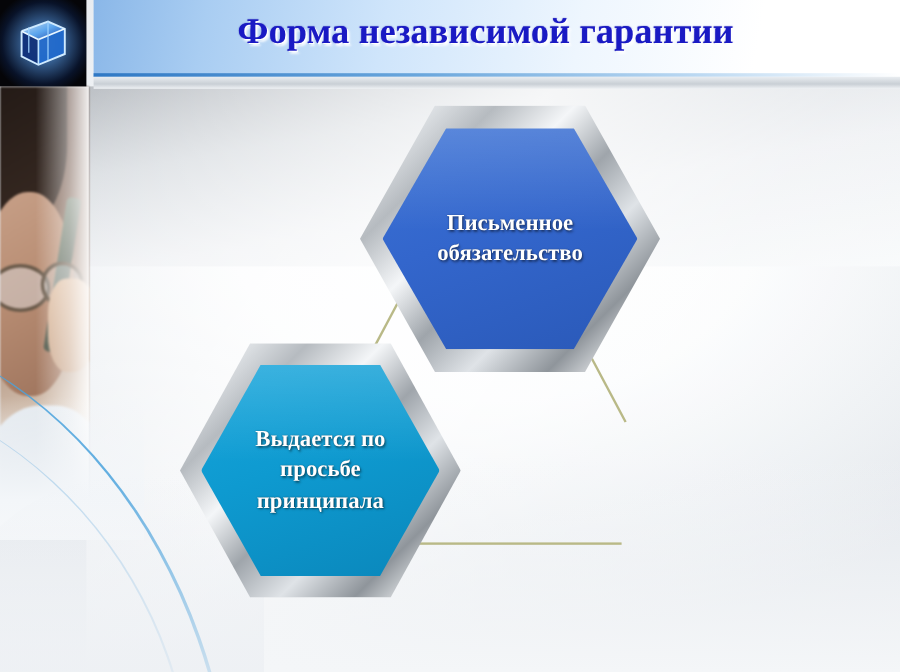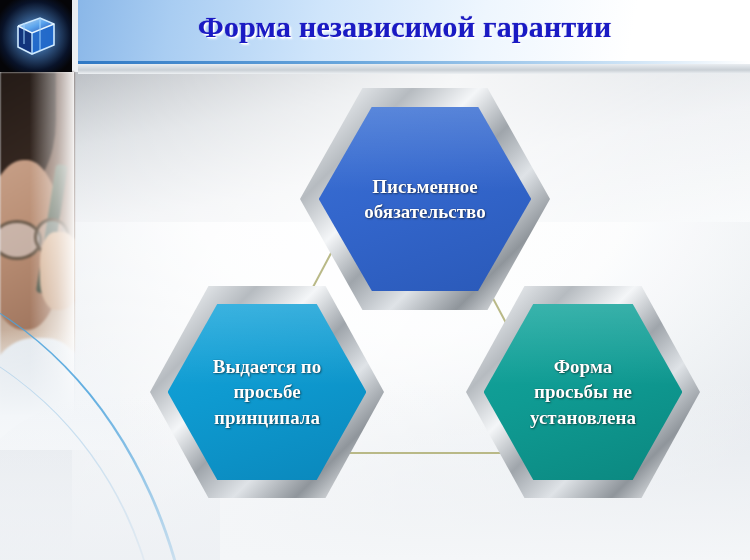--- a/index.html
+++ b/index.html
@@ -225,24 +225,14 @@
   <div class="hex-wrap" id="hex-top">
     <div class="hex-outer"></div>
     <div class="hex-inner" style="background:linear-gradient(160deg,#3b72d6 0%,#3366cc 45%,#2a59b8 100%);">
       <div class="hex-label">
         <span>Письменное</span><br>
         <span>обязательство</span>
       </div>
     </div>
   </div>
 
-  <div class="hex-wrap" id="hex-right">
-    <div class="hex-outer"></div>
-    <div class="hex-inner" style="background:linear-gradient(160deg,#14a79e 0%,#0f9b93 45%,#0b877f 100%);">
-      <div class="hex-label">
-        <span>Форма</span><br>
-        <span>просьбы не</span><br>
-        <span>установлена</span>
-      </div>
-    </div>
-  </div>
 
 </div>
 
 </body></html>

